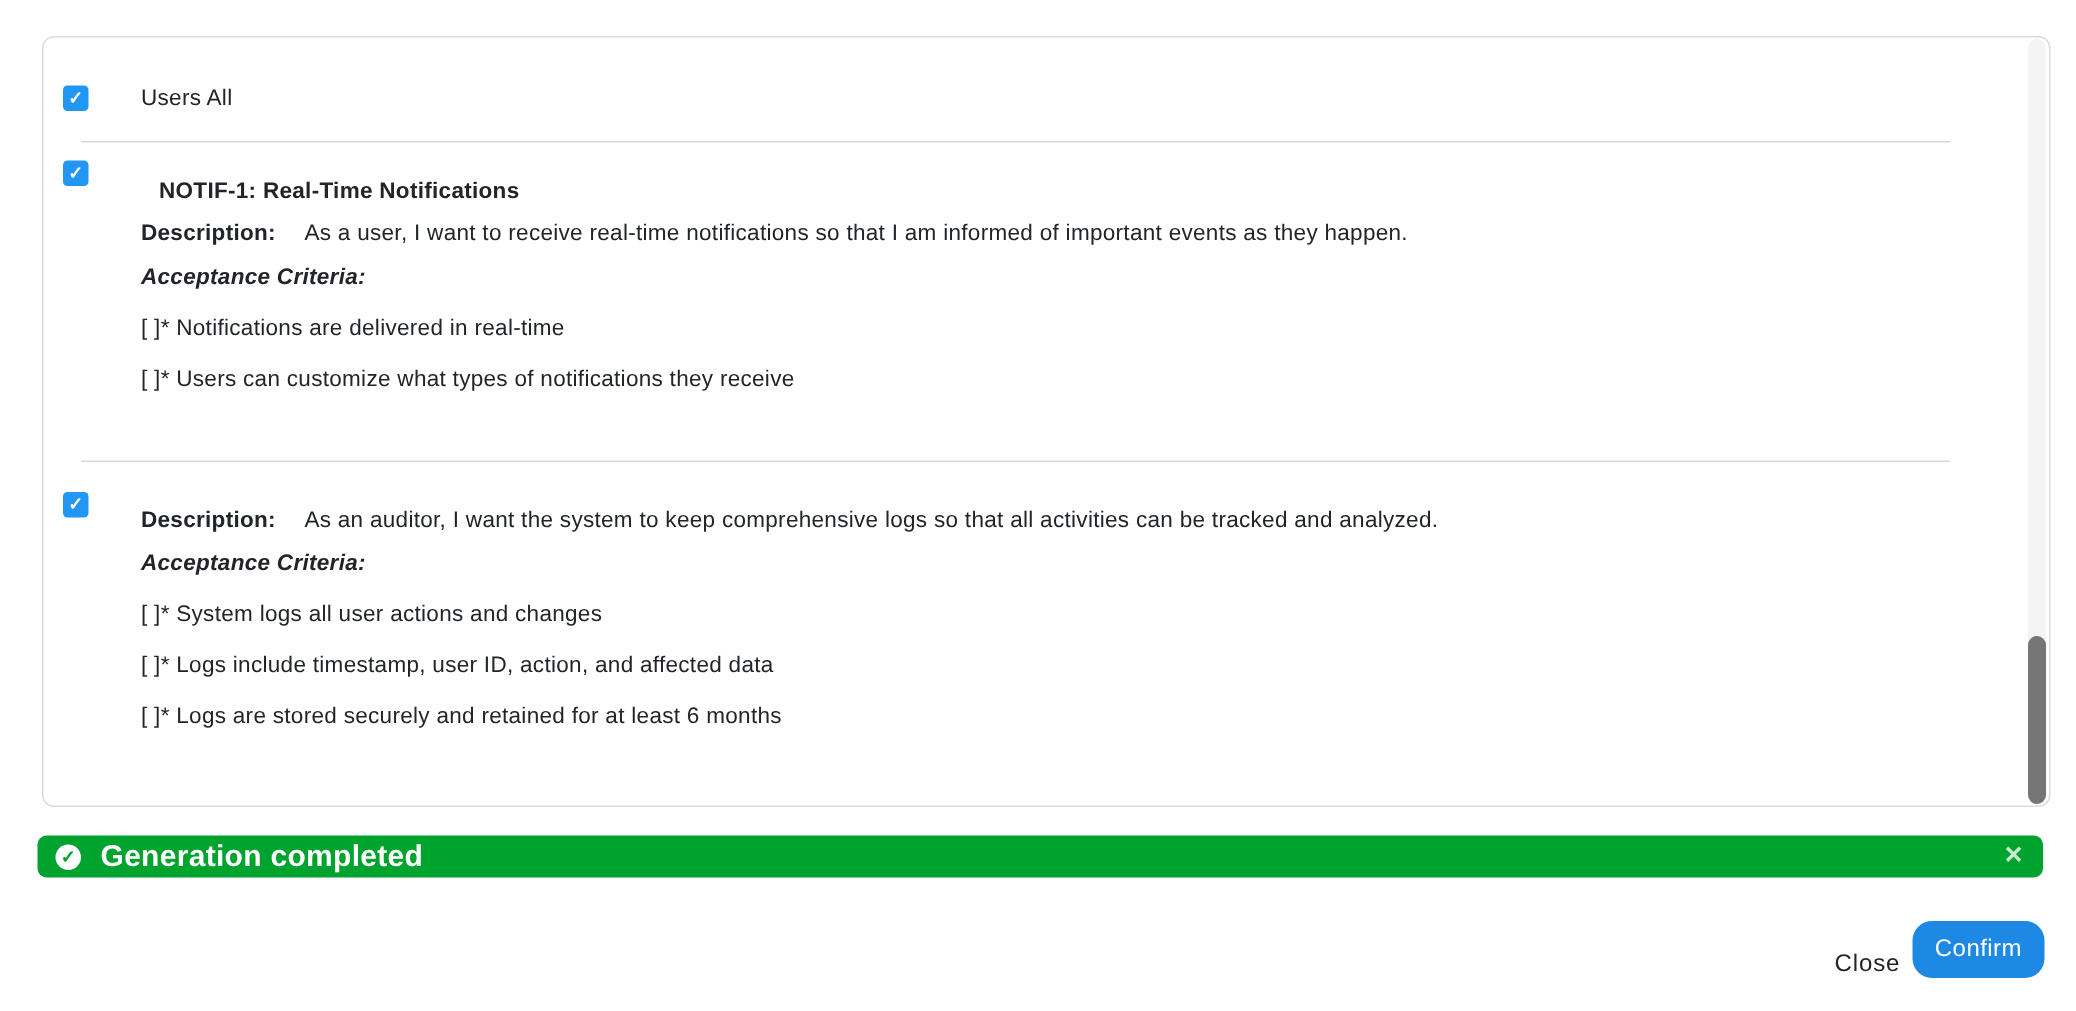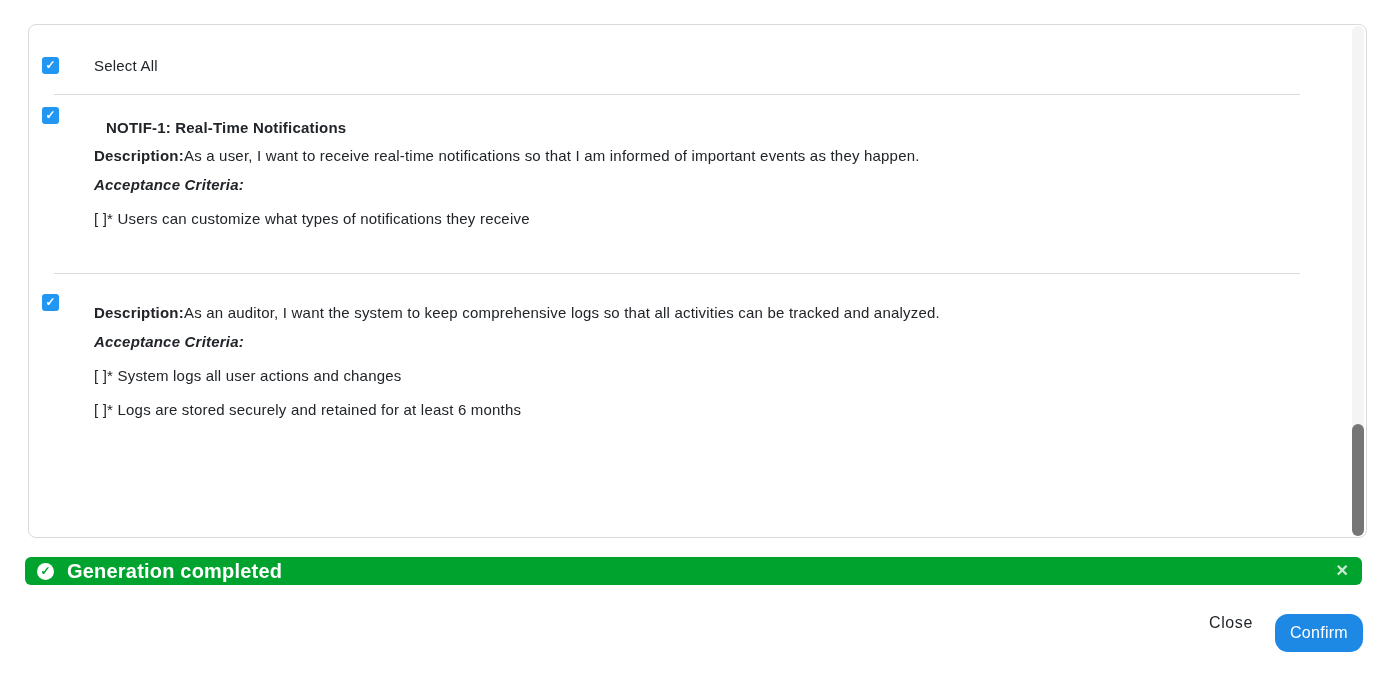--- a/index.html
+++ b/index.html
@@ -47,21 +47,21 @@
 
   .story { padding-top: 12px; }
   .story-title {
     font-size: 15px; font-weight: bold;
     line-height: 17px; letter-spacing: .2px;
     margin: 12px;
   }
   .story-body { flex: 1; min-width: 0; }
   .desc { margin: 11px 0 0; font-size: 15px; line-height: 16px; letter-spacing: .2px; }
   .bold-label { font-weight: bold; }
-  .desc-text { margin-left: 0; }
+  .desc-text { margin-left: 19px; }
   .ac-label { margin: 13px 0 0; font-size: 15px; font-weight: bold; line-height: 16px; letter-spacing: .2px; font-style: italic; }
   .criterion { margin: 18px 0 0; font-size: 15px; line-height: 16px; letter-spacing: .2px; }
   .story-gap { height: 26px; }
 
   
   .scroll-track {
     position: absolute;
     top: 1px; right: 2px; bottom: 1px;
     width: 12px;
     background: #f4f4f4;
@@ -106,21 +106,21 @@
     color: rgba(255,255,255,.78);
     font-size: 16px; font-weight: bold;
     font-family: "Liberation Sans", sans-serif;
     cursor: pointer; line-height: 1;
   }
 
   
   .footer {
     position: absolute;
     top: 614px; right: 21px;
-    display: flex; align-items: flex-start; gap: 22px;
+    display: flex; align-items: flex-end; gap: 8px;
   }
   .btn-close {
     background: none; border: 0; padding: 0;
     font-family: "Liberation Sans", sans-serif;
     font-size: 16px; color: #212529; letter-spacing: .6px;
     cursor: pointer;
   }
   .btn-confirm {
     background: #1e88e5;
     border: 0; border-radius: 13px;
@@ -134,51 +134,53 @@
 </head>
 <body>
 
 <div class="stage">
 
   <div class="panel">
     <div class="panel-inner">
 
       <div class="row">
         <span class="checkbox">✓</span>
-        <span class="select-all-label">Select All</span>
+        <span class="select-all-label">Users All</span>
       </div>
 
       <hr class="divider">
 
       <div class="story">
         <div class="row">
           <span class="checkbox">✓</span>
           <div class="story-body">
             <p class="story-title">NOTIF-1: Real-Time Notifications</p>
             <p class="desc">
               <span class="bold-label">Description:</span><span class="desc-text">As a user, I want to receive real-time notifications so that I am informed of important events as they happen.</span>
             </p>
             <p class="ac-label">Acceptance Criteria:</p>
+            <p class="criterion">[ ]* Notifications are delivered in real-time</p>
             <p class="criterion">[ ]* Users can customize what types of notifications they receive</p>
           </div>
         </div>
       </div>
 
       <div class="story-gap"></div>
       <hr class="divider">
 
       <div class="story" style="padding-top:20px;">
         <div class="row">
           <span class="checkbox">✓</span>
           <div class="story-body">
             <p class="desc">
               <span class="bold-label">Description:</span><span class="desc-text">As an auditor, I want the system to keep comprehensive logs so that all activities can be tracked and analyzed.</span>
             </p>
             <p class="ac-label">Acceptance Criteria:</p>
             <p class="criterion">[ ]* System logs all user actions and changes</p>
+            <p class="criterion">[ ]* Logs include timestamp, user ID, action, and affected data</p>
             <p class="criterion">[ ]* Logs are stored securely and retained for at least 6 months</p>
           </div>
         </div>
       </div>
 
     </div>
 
     <div class="scroll-track">
       <div class="scroll-thumb"></div>
     </div>

